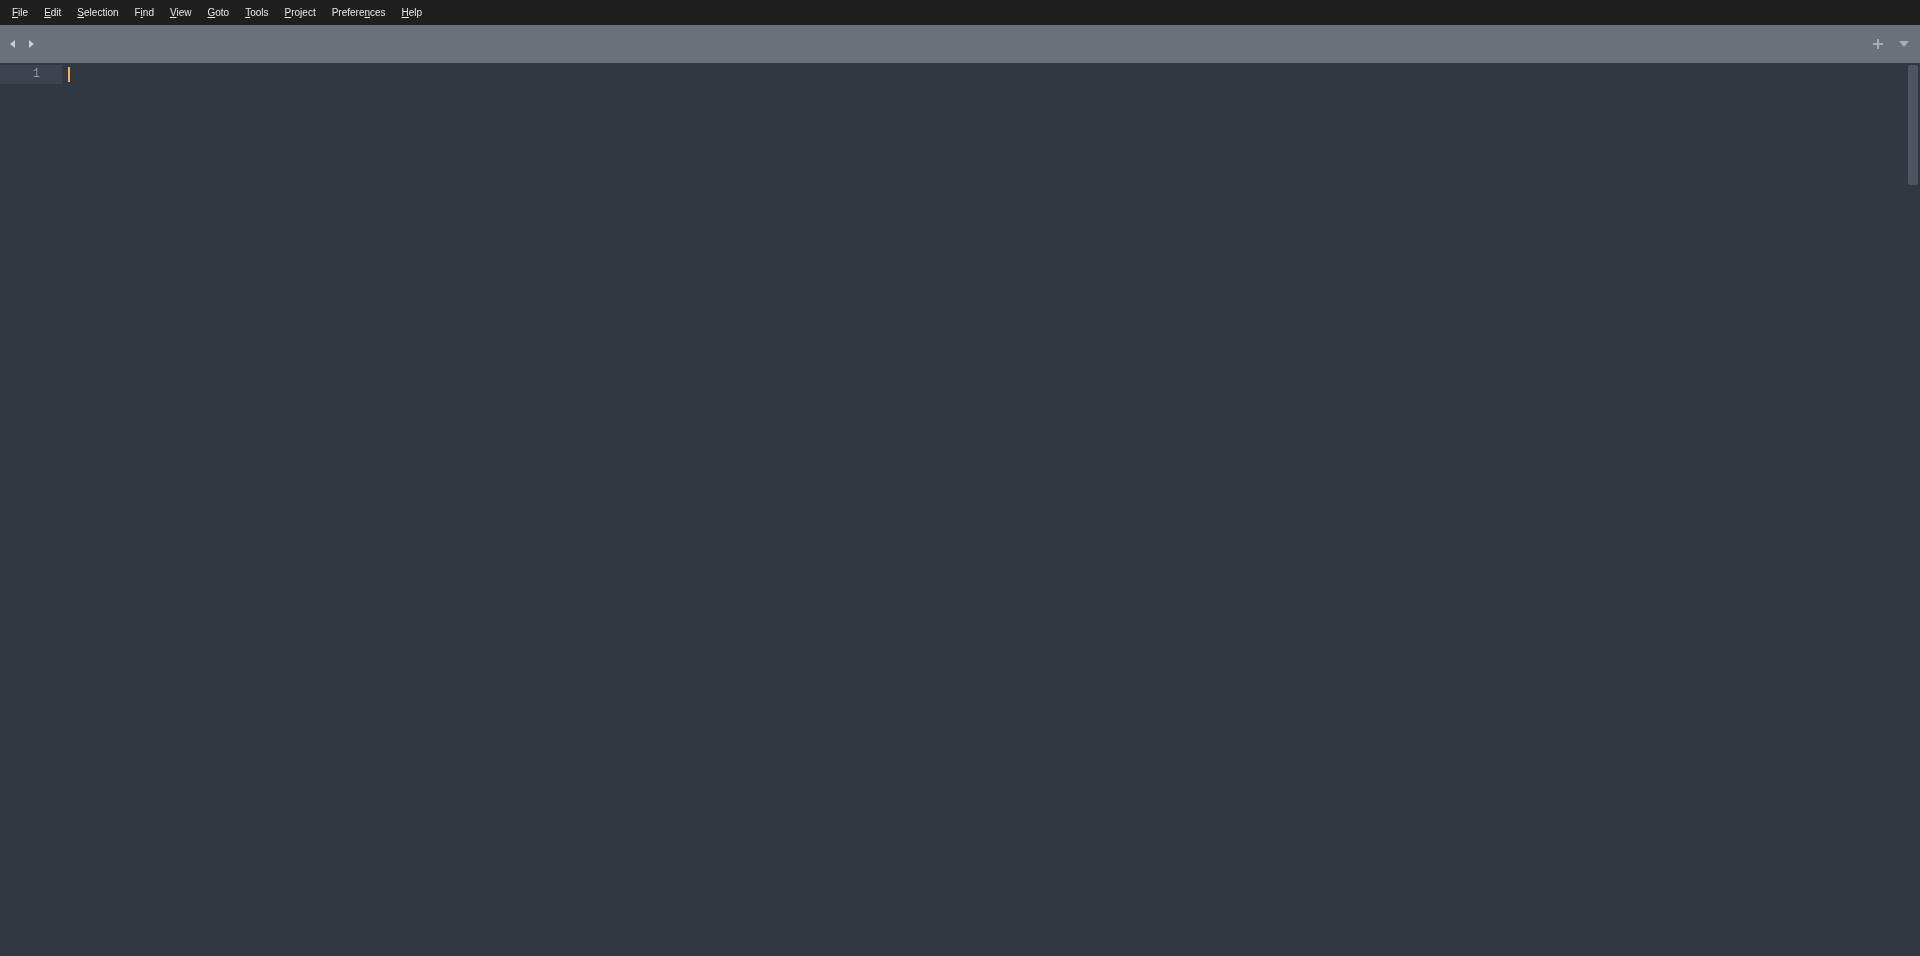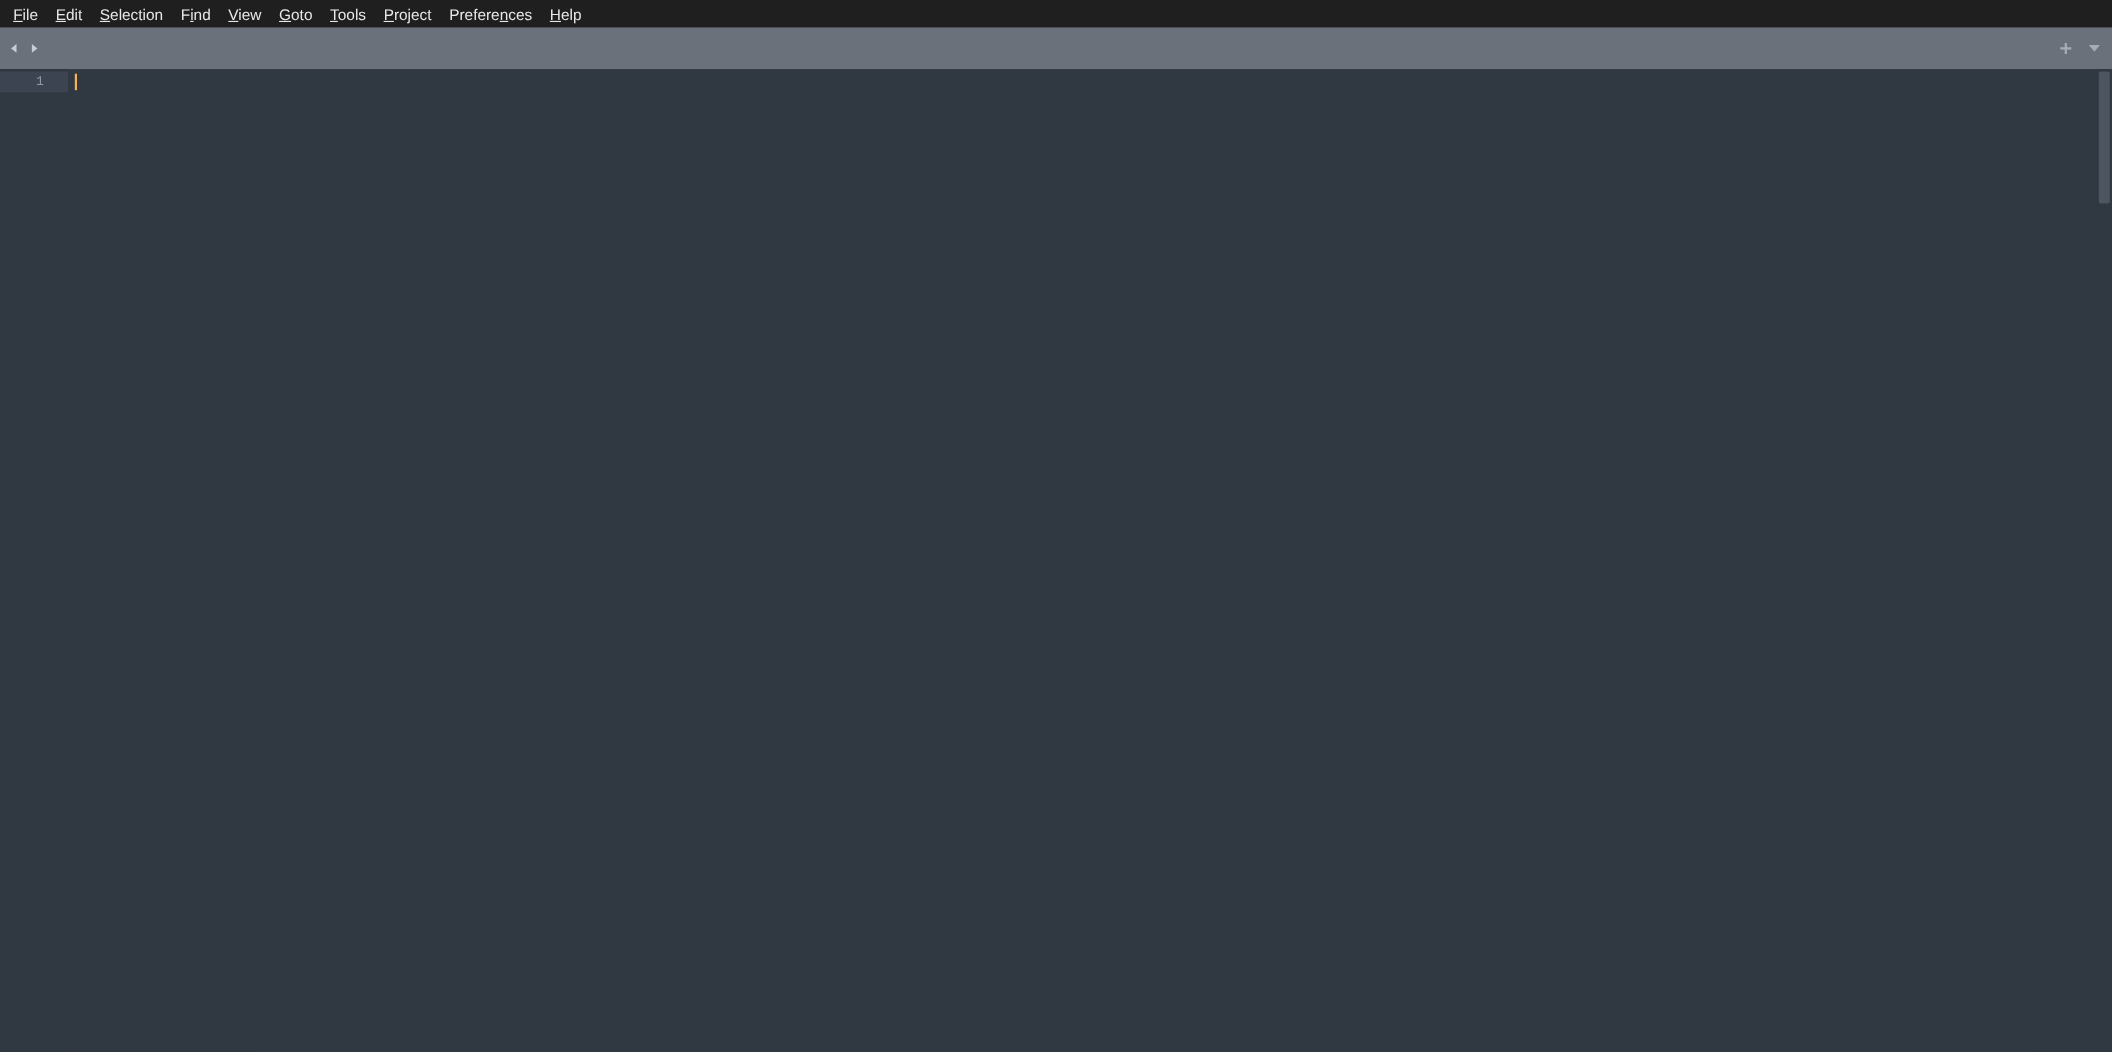--- a/index.html
+++ b/index.html
@@ -19,21 +19,21 @@
       height: 25px;
       display: flex;
       align-items: center;
       padding: 0 4px;
       gap: 0;
     }
     .menu-item {
       padding: 3px 8px;
       color: #e8e8e8;
       cursor: default;
-      font-size: 14px;
+      font-size: 10px;
       white-space: nowrap;
     }
     .menu-item .mne { text-decoration: underline; }
     .tabbar {
       background: #6b717b;
       height: 38px;
       display: flex;
       align-items: center;
       padding: 0 6px;
       gap: 2px;

